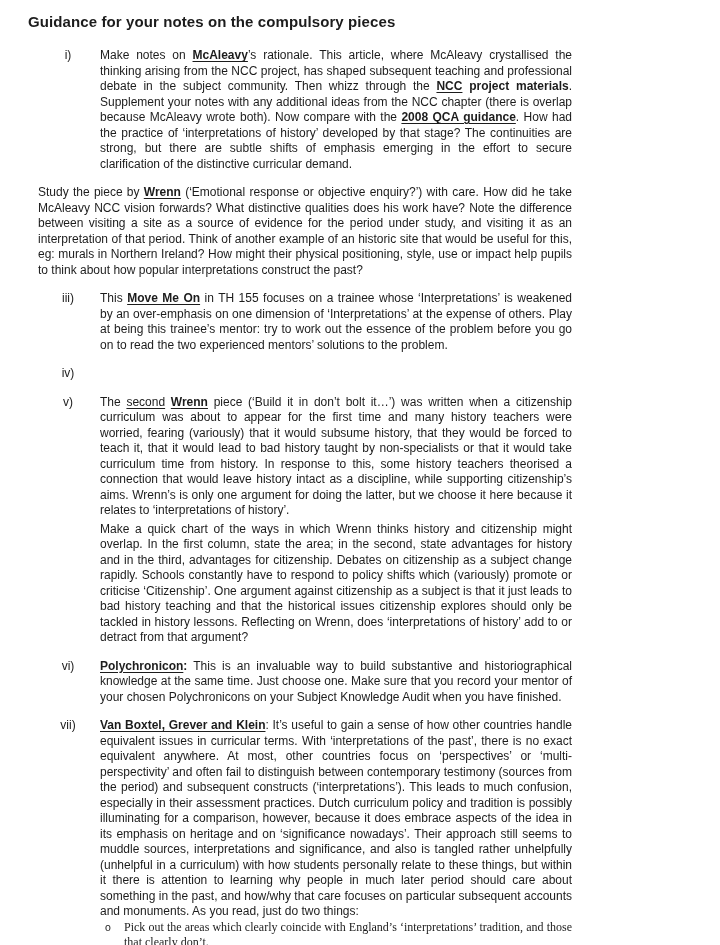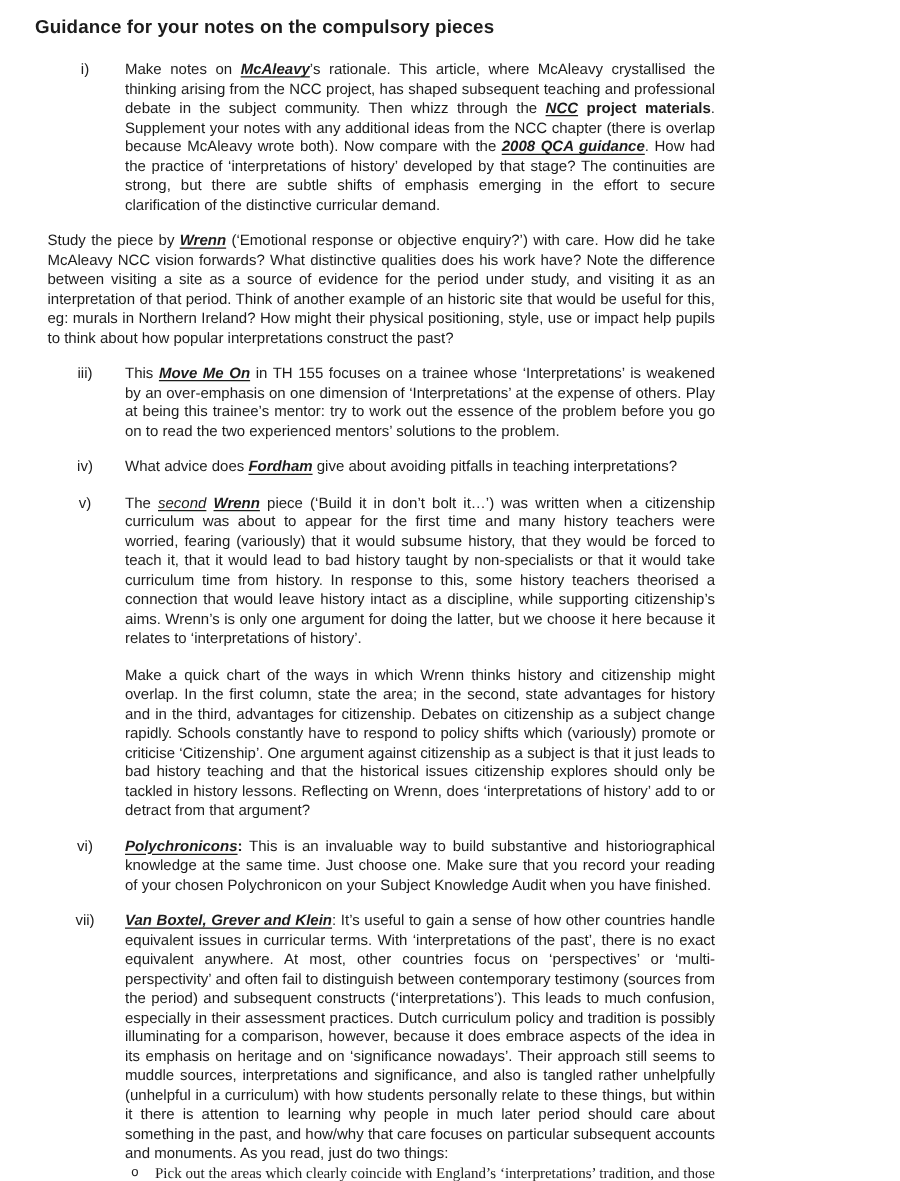--- a/index.html
+++ b/index.html
@@ -40,39 +40,39 @@
   }
   .item-content {
     flex: 1;
     margin-left: 10px;
     text-align: justify;
   }
   .item-content p.para {
     margin: 0;
   }
   .item-content p.para + p.para {
-    margin-top: 14px;
+    margin-top: 3px;
   }
   .bullet-row {
     display: flex;
   }
   .bullet-marker {
     flex: none;
     width: 19px;
     margin-left: 5px;
     font-size: 10.5px;
     line-height: 15.5px;
   }
   .bullet-text {
     flex: 1;
     text-align: justify;
     font-family: Liberation Serif, serif;
   }
   .b { font-weight: 700; }
-  .u { text-decoration: underline; text-underline-offset: 2px; font-style: italic; }
+  .u { text-decoration: underline; text-underline-offset: 2px; }
   .i { }
 </style>
 </head>
 <body>
 
 <div class="page">
   <h1 class="doc-title">Guidance for your notes on the compulsory pieces</h1>
   <div id="guidance-list">
       <div class="item-row">
         <div class="item-marker">i)</div>
@@ -86,35 +86,32 @@
         </div>
       </div>
       <div class="item-row">
         <div class="item-marker">iii)</div>
         <div class="item-content">
           <p class="para"><span>This </span><span class="b u ">Move Me On</span><span> in </span><span class="i ">TH 155</span><span> focuses on a trainee whose ‘Interpretations’ is weakened by an over-emphasis on one dimension of ‘Interpretations’ at the expense of others.  Play at being this trainee’s mentor: try to work out the essence of the problem before you go on to read the two experienced mentors’ solutions to the problem.</span></p>
         </div>
       </div>
       <div class="item-row">
         <div class="item-marker">iv)</div>
-        <div class="item-content">
-          <p class="para"><span>What advice does </span><span class="b u ">Fordham</span><span> give about avoiding pitfalls in teaching interpretations?</span></p>
-        </div>
       </div>
       <div class="item-row">
         <div class="item-marker">v)</div>
         <div class="item-content">
           <p class="para"><span>The </span><span class="u ">second</span><span> </span><span class="b u ">Wrenn</span><span> piece (‘Build it in don’t bolt it…’) was written when a citizenship curriculum was about to appear for the first time and many history teachers were worried, fearing (variously) that it would subsume history, that they would be forced to teach it, that it would lead to bad history taught by non-specialists or that it would take curriculum time from history. In response to this, some history teachers theorised a connection that would leave history intact as a discipline, while supporting citizenship’s aims.  Wrenn’s is only one argument for doing the latter, but we choose it here because it relates to ‘interpretations of history’.</span></p>
           <p class="para"><span>Make a quick chart of the ways in which Wrenn thinks history and citizenship might overlap. In the first column, state the area; in the second, state advantages for history and in the third, advantages for citizenship.  Debates on citizenship as a subject change rapidly.  Schools constantly have to respond to policy shifts which (variously) promote or criticise ‘Citizenship’. One argument against citizenship as a subject is that it just leads to bad history teaching and that the historical issues citizenship explores should only be tackled in history lessons. Reflecting on Wrenn, does ‘interpretations of history’ add to or detract from that argument?</span></p>
         </div>
       </div>
       <div class="item-row">
         <div class="item-marker">vi)</div>
         <div class="item-content">
-          <p class="para"><span class="b u ">Polychronicons</span><span class="b ">:</span><span>  This is an invaluable way to build substantive and historiographical knowledge at the same time. Just choose one.  Make sure that you record your reading of your chosen Polychronicon on your Subject Knowledge Audit when you have finished.</span></p>
+          <p class="para"><span class="b u ">Polychronicon</span><span class="b ">:</span><span>  This is an invaluable way to build substantive and historiographical knowledge at the same time. Just choose one.  Make sure that you record your mentor of your chosen Polychronicons on your Subject Knowledge Audit when you have finished.</span></p>
         </div>
       </div>
       <div class="item-row">
         <div class="item-marker">vii)</div>
         <div class="item-content">
           <p class="para"><span class="b u ">Van Boxtel, Grever and Klein</span><span>: It’s useful to gain a sense of how other countries handle equivalent issues in curricular terms.  With ‘interpretations of the past’, there is no exact equivalent anywhere. At most, other countries focus on ‘perspectives’ or ‘multi-perspectivity’ and often fail to distinguish between contemporary testimony (sources from the period) and subsequent constructs (‘interpretations’). This leads to much confusion, especially in their assessment practices.  Dutch curriculum policy and tradition is possibly illuminating for a comparison, however, because it does embrace aspects of the idea in its emphasis on heritage and on ‘significance nowadays’.  Their approach still seems to muddle sources, interpretations and significance, and also is tangled rather unhelpfully (unhelpful in a </span><span class="i ">curriculum</span><span>) with how students personally relate to these things, but within it there is attention to learning why people in much later period should </span><span class="i ">care</span><span> about something in the past, and how/why that care focuses on particular subsequent accounts and monuments. As you read, just do two things:</span></p>
           <div class="bullet-row">
             <span class="bullet-marker">o</span>
             <span class="bullet-text"><span>Pick out the areas which clearly coincide with England’s ‘interpretations’ tradition, and those that clearly don’t.</span></span>
           </div>

